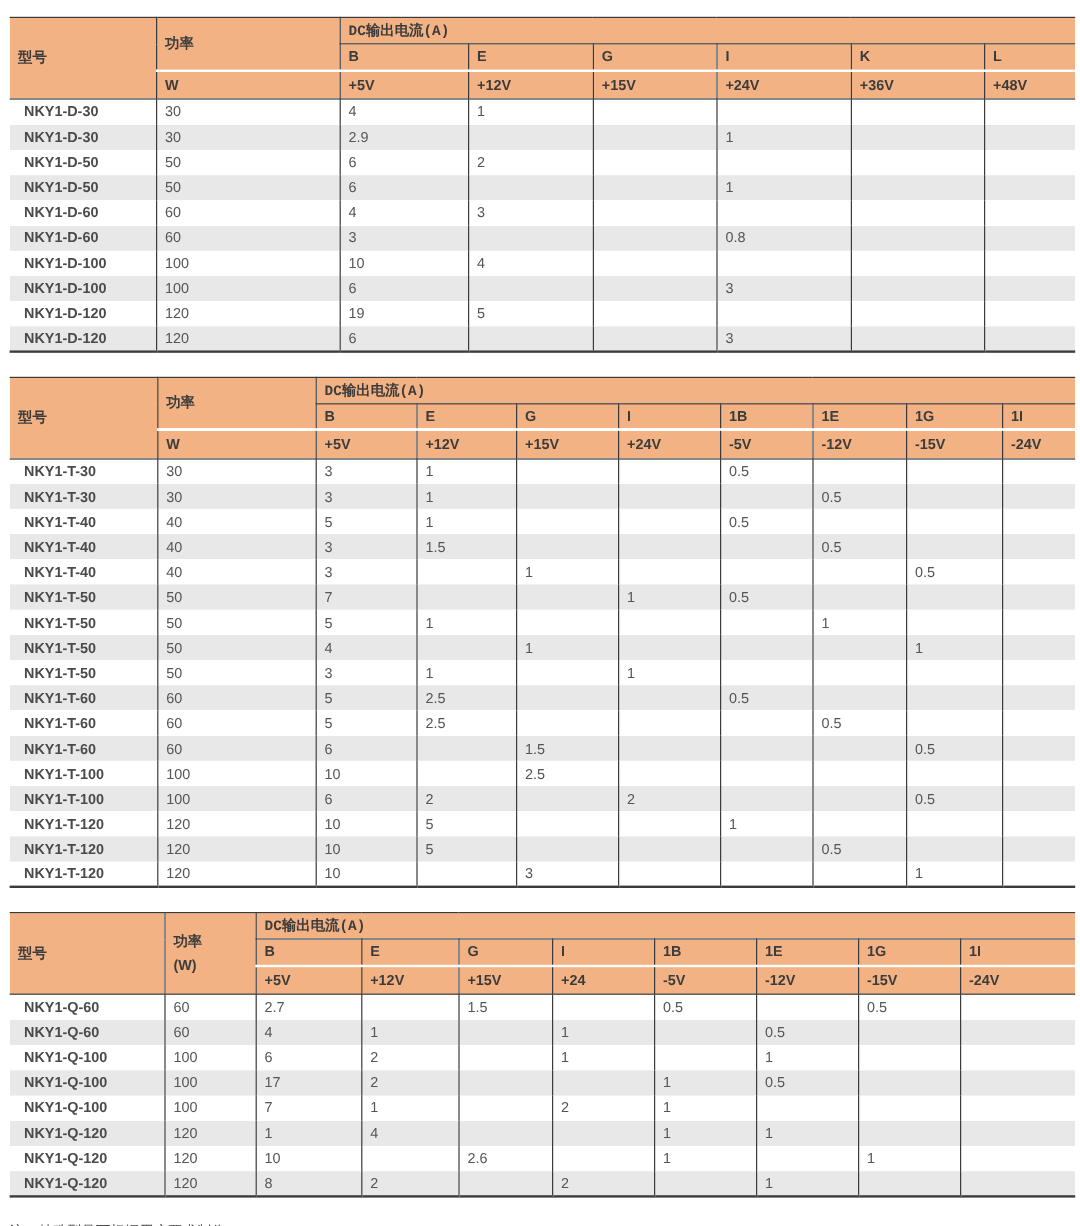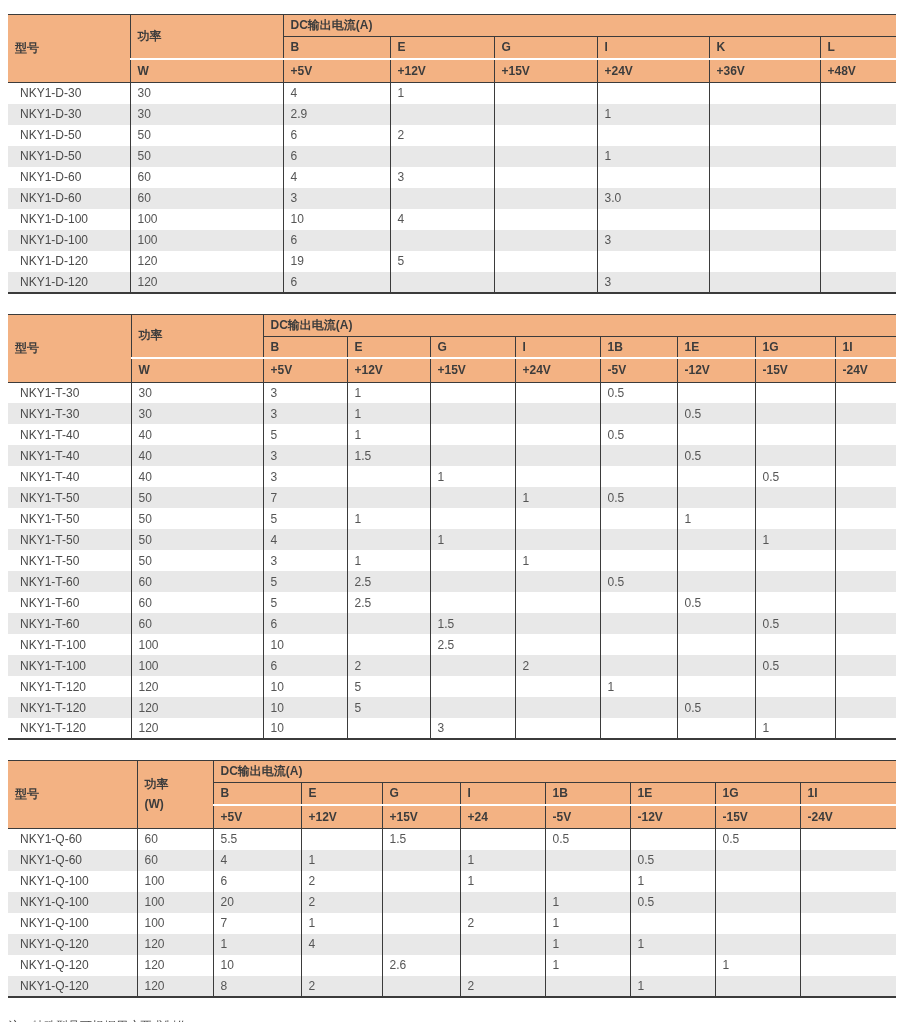--- a/index.html
+++ b/index.html
@@ -35,33 +35,33 @@
   table.spec .first { border-left: none; }
   table.spec .last  { border-right: none; }
 
   table.spec thead th {
     background: var(--header-bg);
     font-weight: bold;
     font-size: 12px;
     color: #3c3c3c;
   }
   tr.h1 th { border-top: 1px solid var(--line); height: 22px; }
-  th.dc-th    { border-bottom: 1px solid var(--line); }
+  th.dc-th    { border-bottom: 1px solid var(--line); font-family: Liberation Mono, monospace; }
   th.model-th { border-bottom: 1px solid var(--line); font-size: 13px; margin-left: 47px; }
   th.power-th { border-bottom: 2px solid #ffffff; font-size: 13px; }
   th.power-th.merged { border-bottom: 1px solid var(--line); line-height: 1.6; }
   tr.h2 th { height: 22px; border-bottom: 2px solid #ffffff; }
   tr.h3 th { height: 24px; border-bottom: 1px solid var(--line); }
 
   table.spec tbody td {
     height: 21px;
     font-size: 12px;
     color: #555555;
   }
-  table.spec tbody td.model-td { padding-left: 12px; color: #4a4a4a; }
+  table.spec tbody td.model-td { padding-left: 12px; color: #4a4a4a; font-weight: bold; }
   table.spec tbody tr:nth-child(even) td { background: var(--alt-row-bg); }
   table.spec tbody tr:last-child td { border-bottom: 2px solid var(--line); }
 
   .footnote {
     margin-top: 12px;
     font-size: 12px;
     color: #4a4a4a;
   }
 </style>
 </head>
@@ -153,21 +153,21 @@
           <td></td>
           <td></td>
           <td class="last"></td>
         </tr>
         <tr>
           <td class="first model-td">NKY1-D-60</td>
           <td>60</td>
           <td>3</td>
           <td></td>
           <td></td>
-          <td>3.0</td>
+          <td>0.8</td>
           <td></td>
           <td class="last"></td>
         </tr>
         <tr>
           <td class="first model-td">NKY1-D-100</td>
           <td>100</td>
           <td>10</td>
           <td>4</td>
           <td></td>
           <td></td>
@@ -494,21 +494,21 @@
           <th>-5V</th>
           <th>-12V</th>
           <th>-15V</th>
           <th class="last">-24V</th>
         </tr>
       </thead>
       <tbody>
         <tr>
           <td class="first model-td">NKY1-Q-60</td>
           <td>60</td>
-          <td>5.5</td>
+          <td>2.7</td>
           <td></td>
           <td>1.5</td>
           <td></td>
           <td>0.5</td>
           <td></td>
           <td>0.5</td>
           <td class="last"></td>
         </tr>
         <tr>
           <td class="first model-td">NKY1-Q-60</td>
@@ -530,21 +530,21 @@
           <td></td>
           <td>1</td>
           <td></td>
           <td>1</td>
           <td></td>
           <td class="last"></td>
         </tr>
         <tr>
           <td class="first model-td">NKY1-Q-100</td>
           <td>100</td>
-          <td>20</td>
+          <td>17</td>
           <td>2</td>
           <td></td>
           <td></td>
           <td>1</td>
           <td>0.5</td>
           <td></td>
           <td class="last"></td>
         </tr>
         <tr>
           <td class="first model-td">NKY1-Q-100</td>

